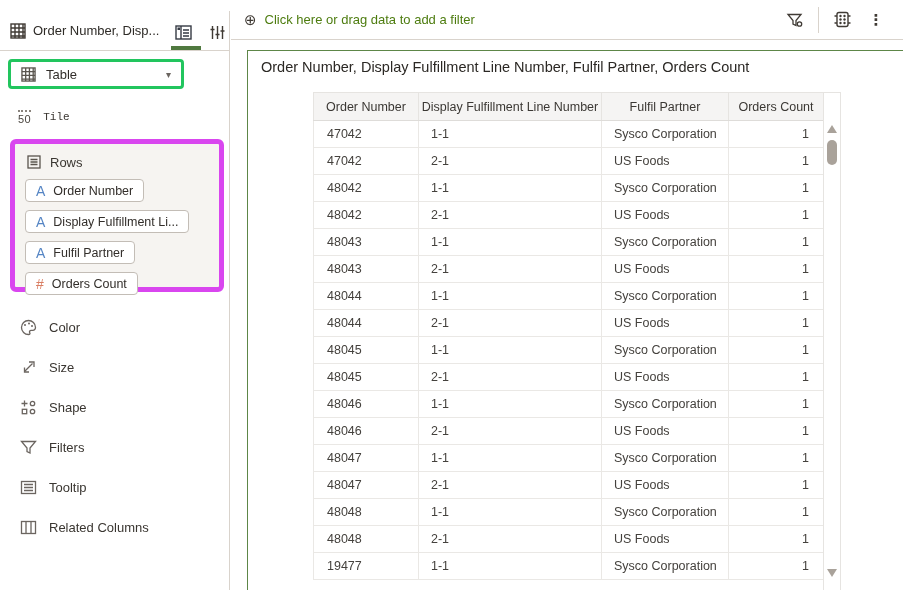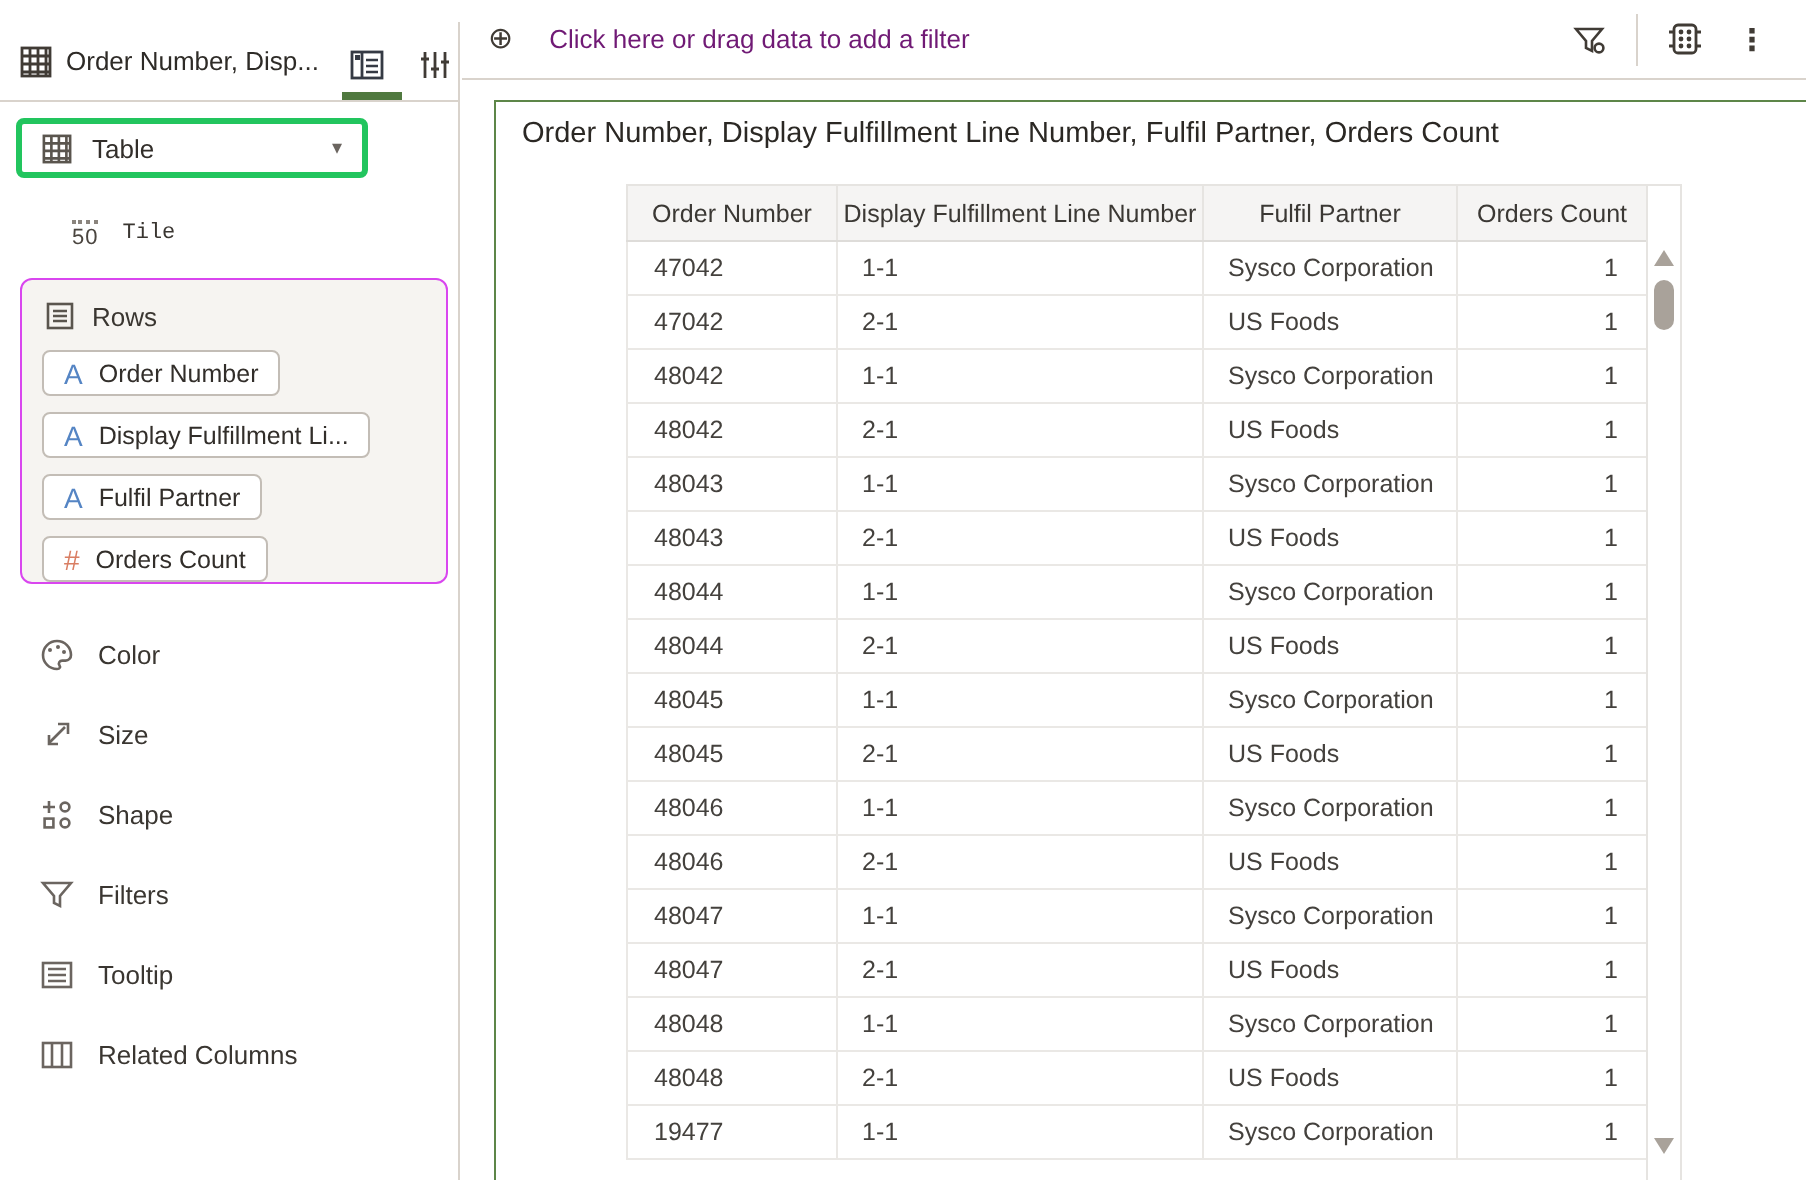--- a/index.html
+++ b/index.html
@@ -18,46 +18,46 @@
   .sb-tab.props  { left:206px; }
   .tab-underline { position:absolute; left:171px; bottom:0; width:30px; height:4px; background:#50793f; }
 
   .viz-select { position:absolute; left:8px; top:48px; width:176px; height:30px;
     border:3px solid #22c55e; border-radius:4px; display:flex; align-items:center;
     padding:0 10px; cursor:pointer; background:#fff; }
   .viz-select .lbl { margin-left:10px; font-size:13px; color:#322e2a; }
   .viz-select .caret { margin-left:auto; font-size:10px; color:#6b6560; }
 
   .tile-row { position:absolute; left:0; top:92px; width:230px; height:28px;
-    display:flex; align-items:center; padding-left:36px; cursor:pointer; }
+    display:flex; align-items:center; padding-left:18px; cursor:pointer; }
   .tile-50 { font-size:11px; color:#4a453f; border-top:2px dotted #8a847d; padding-top:1px; letter-spacing:.5px; }
   .tile-lbl { margin-left:12px; font-size:11px;font-family:Liberation Mono, monospace; }
 
   .rows-box { position:absolute; left:10px; top:128px; width:214px; height:153px;
-    background:#f6f4f1; border:1px solid #d946ef; border-radius:6px; padding:8px 10px; }
+    background:#f6f4f1; border:5px solid #d946ef; border-radius:6px; padding:8px 10px; }
   .rows-head { display:flex; align-items:center; height:16px; margin:2px 0 9px 2px; }
   .rows-head .lbl { margin-left:9px; font-size:13px; color:#3a3631; }
   .pill { display:inline-flex; align-items:center; height:23px; background:#fff;
     border:1px solid #c3bdb6; border-radius:4px; padding:0 10px; margin-bottom:8px;
     font-size:12.5px; color:#322e2a; cursor:grab; white-space:nowrap; }
   .pill .pi { font-size:13px; margin-right:8px; font-weight:bold; }
   .pill .pi.text { color:#5585c4; font-weight:normal; font-size:14px; }
   .pill .pi.num  { color:#d97e63; font-weight:normal; font-size:14px; }
   .pill-wrap { display:block; }
 
   .sb-items { position:absolute; left:0; top:296px; width:230px; list-style:none; }
   .sb-item { height:40px; display:flex; align-items:center; padding-left:20px; cursor:pointer; }
   .sb-item .lbl { margin-left:12px; font-size:13px; color:#3a3631; }
   .icon16 { width:17px; height:17px; flex:none; }
 
   
   .filterbar { position:absolute; left:231px; top:0; width:672px; height:40px;
     border-bottom:1px solid #d9d3cc; display:flex; align-items:center; background:#fff; }
   .plus-circle { margin-left:13px; font-size:15px; color:#403b35; line-height:1; }
-  .fb-text { margin-left:18px; font-size:13px; color:#701a75; cursor:pointer; }
+  .fb-text { margin-left:8px; font-size:13px; color:#4d7c0f; cursor:pointer; }
   .fb-icons { margin-left:auto; display:flex; align-items:center; gap:0; padding-right:10px; }
   .fb-btn { width:34px; height:28px; display:flex; align-items:center; justify-content:center; cursor:pointer; }
   .fb-div { width:1px; height:26px; background:#d9d3cc; margin:0 6px; }
   .kebab { font-size:15px; color:#403b35; font-weight:bold; letter-spacing:0; }
 
   
   .canvas { position:absolute; left:231px; top:41px; width:672px; height:549px; background:#fff;padding-left:28px; }
   .viz-frame { position:absolute; left:16px; top:9px; width:700px; height:600px;
     border:1px solid #5d8648; background:#fff; }
   .viz-title { position:absolute; left:13px; top:8px; font-size:14.5px; font-weight:400;

